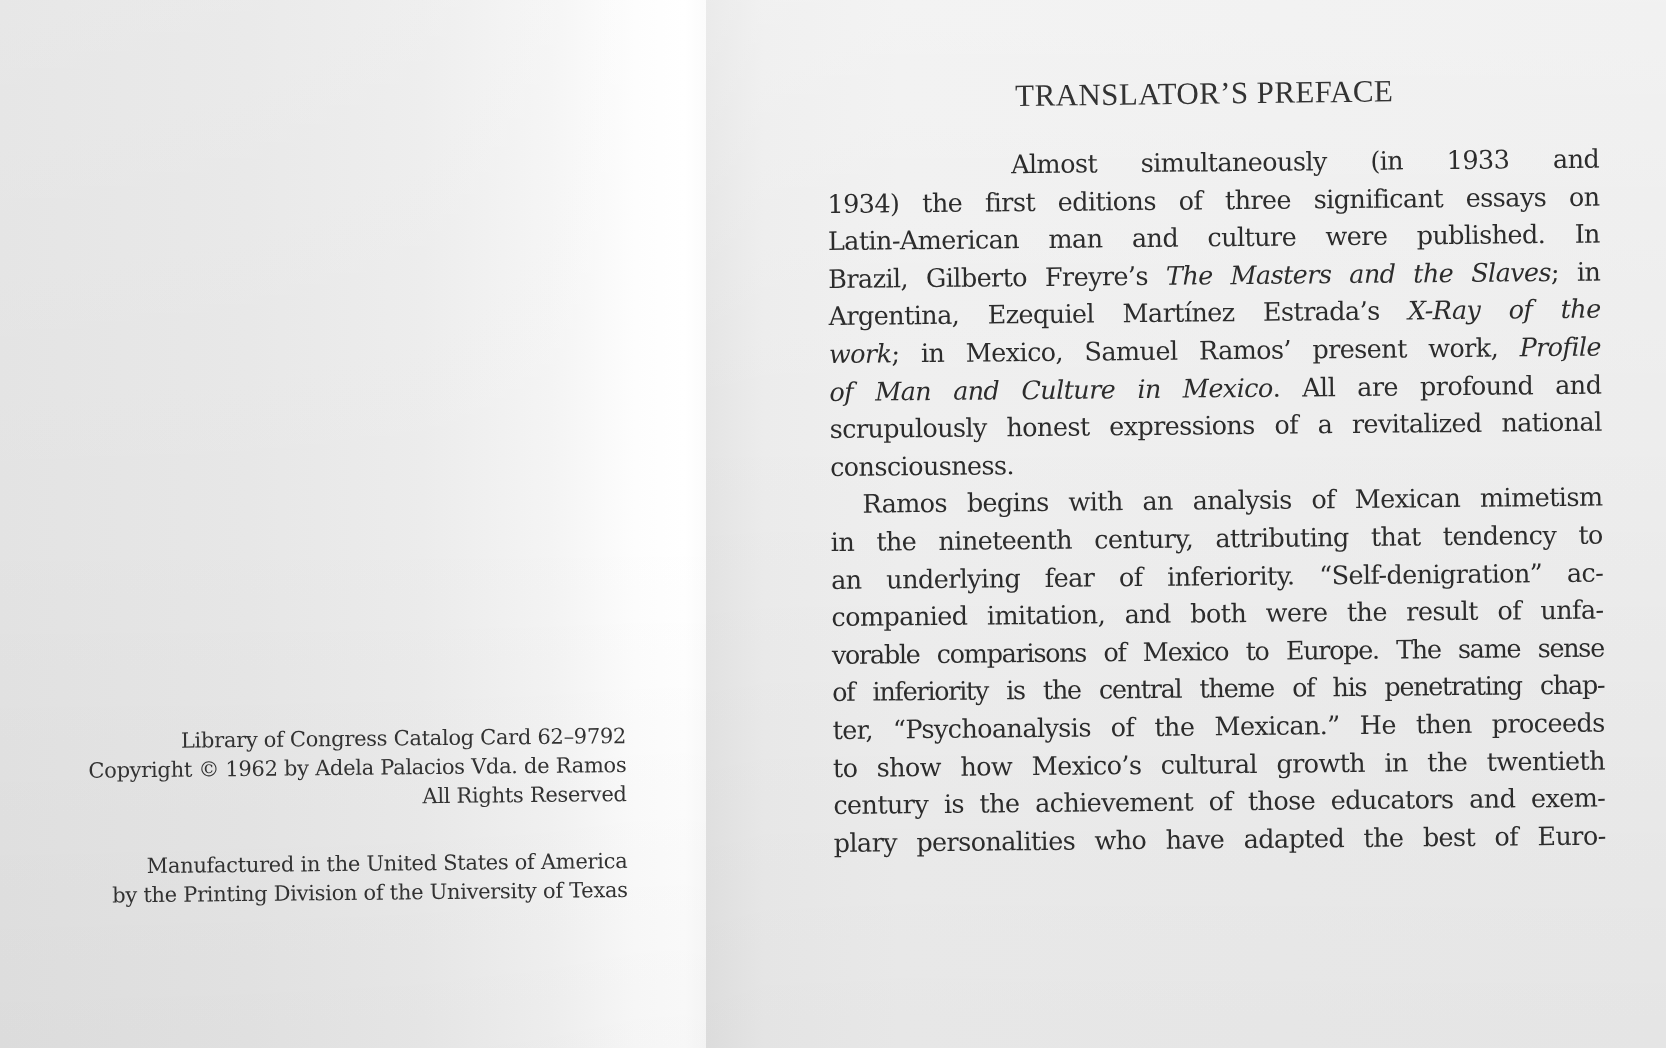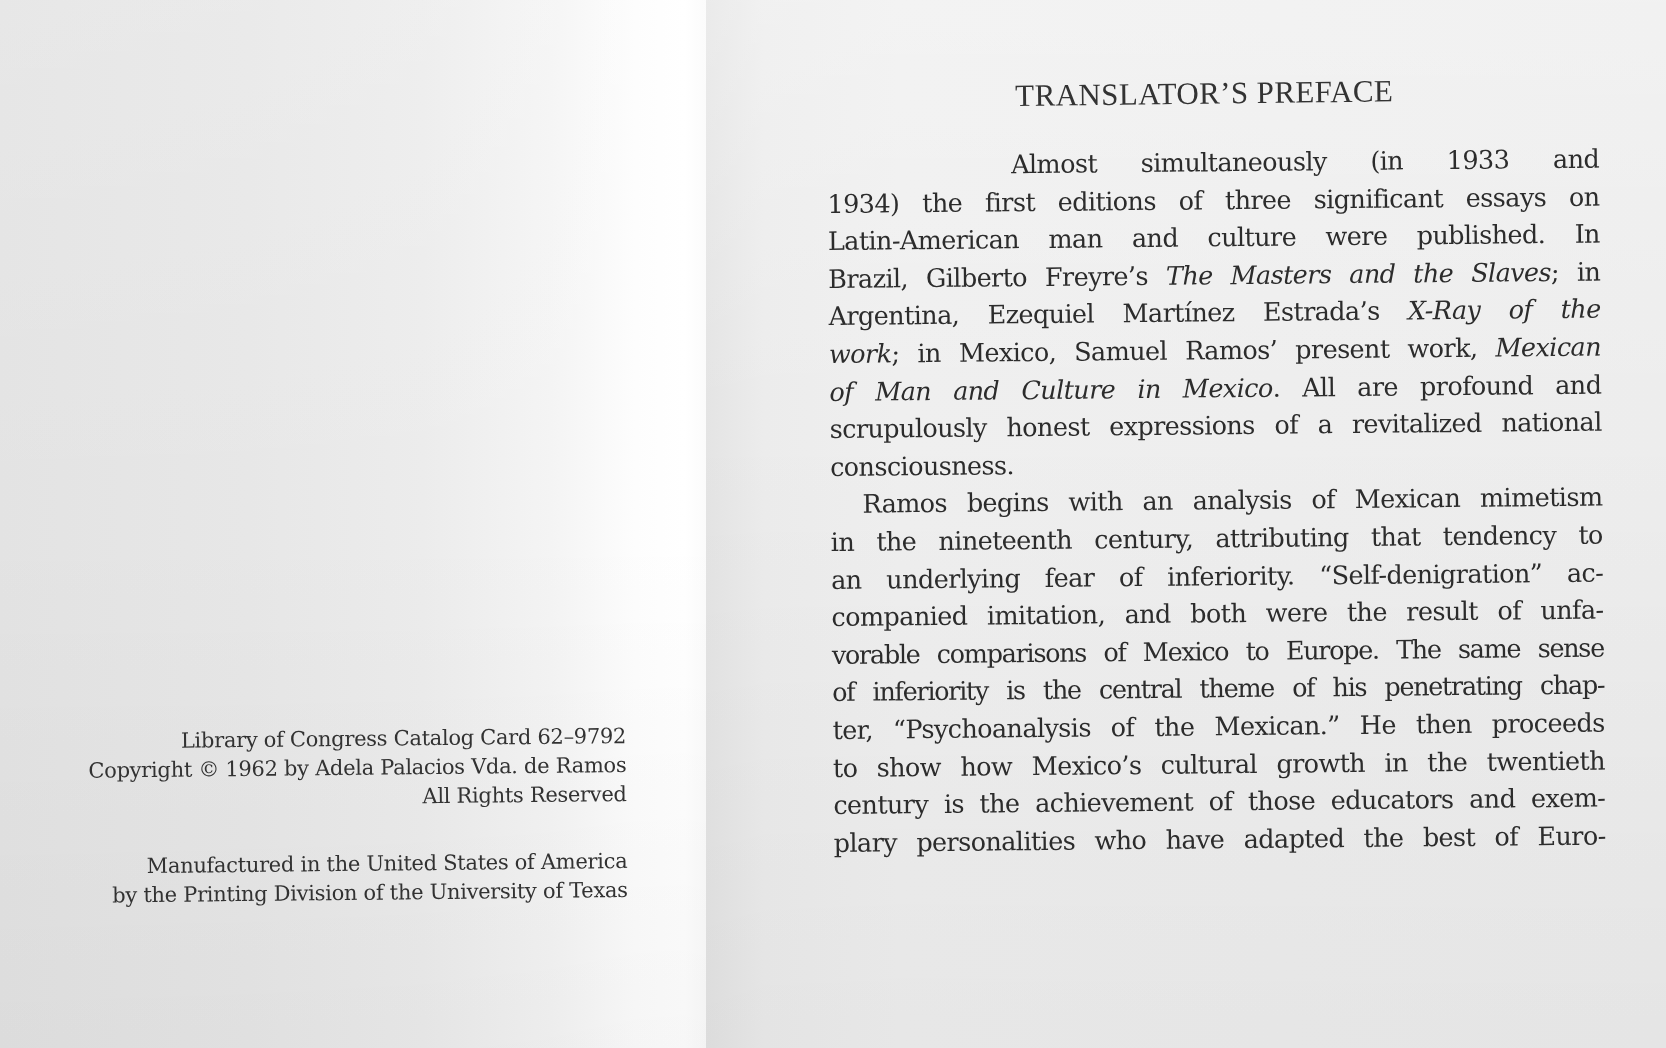--- a/index.html
+++ b/index.html
@@ -141,21 +141,21 @@
 
   <div class="page page-right">
     <div class="chapter-title">TRANSLATOR’S PREFACE</div>
     <div class="body-text">
       <div>
         <span class="ln first-indent"><span>Almost simultaneously (in 1933 and</span></span>
         <span class="ln"><span>1934) the first editions of three significant essays on</span></span>
         <span class="ln"><span>Latin-American man and culture were published. In</span></span>
         <span class="ln"><span>Brazil, Gilberto Freyre’s </span><span class="it">The Masters and the Slaves</span><span>; in</span></span>
         <span class="ln"><span>Argentina, Ezequiel Martínez Estrada’s </span><span class="it">X-Ray of the</span></span>
-        <span class="ln"><span class="it">work</span><span>; in Mexico, Samuel Ramos’ present work, </span><span class="it">Mexican</span></span>
+        <span class="ln"><span class="it">work</span><span>; in Mexico, Samuel Ramos’ present work, </span><span class="it">Profile</span></span>
         <span class="ln"><span class="it">of Man and Culture in Mexico</span><span>. All are profound and</span></span>
         <span class="ln"><span>scrupulously honest expressions of a revitalized national</span></span>
         <span class="ln last"><span>consciousness.</span></span>
       </div>
       <div>
         <span class="ln para-indent"><span>Ramos begins with an analysis of Mexican mimetism</span></span>
         <span class="ln"><span>in the nineteenth century, attributing that tendency to</span></span>
         <span class="ln"><span>an underlying fear of inferiority. “Self-denigration” ac-</span></span>
         <span class="ln"><span>companied imitation, and both were the result of unfa-</span></span>
         <span class="ln tight"><span>vorable comparisons of Mexico to Europe. The same sense</span></span>

